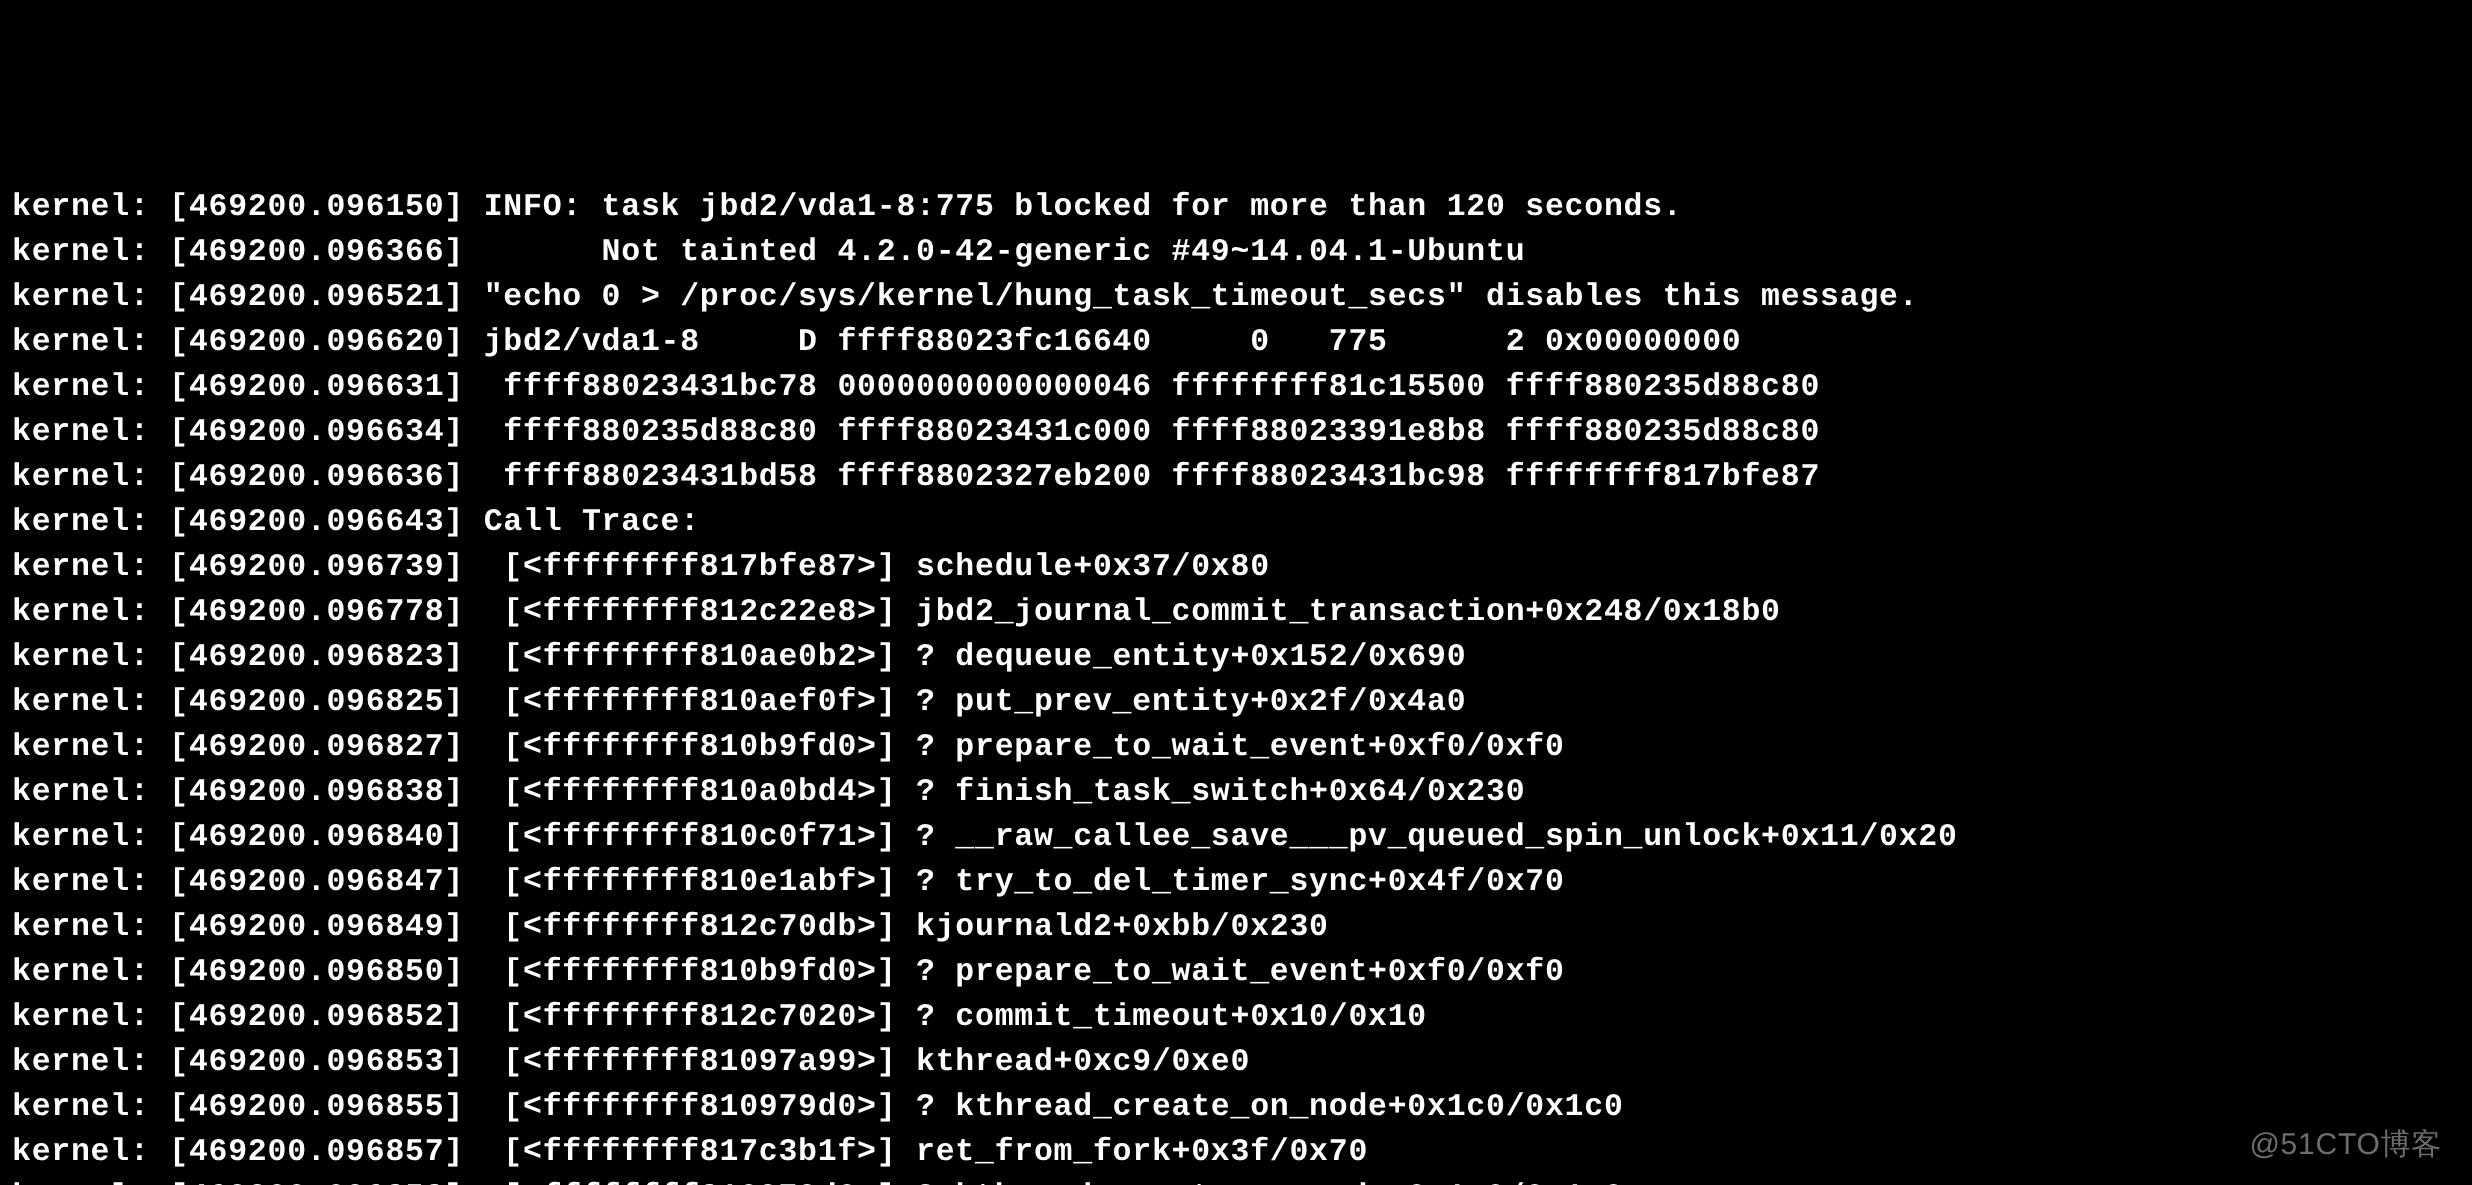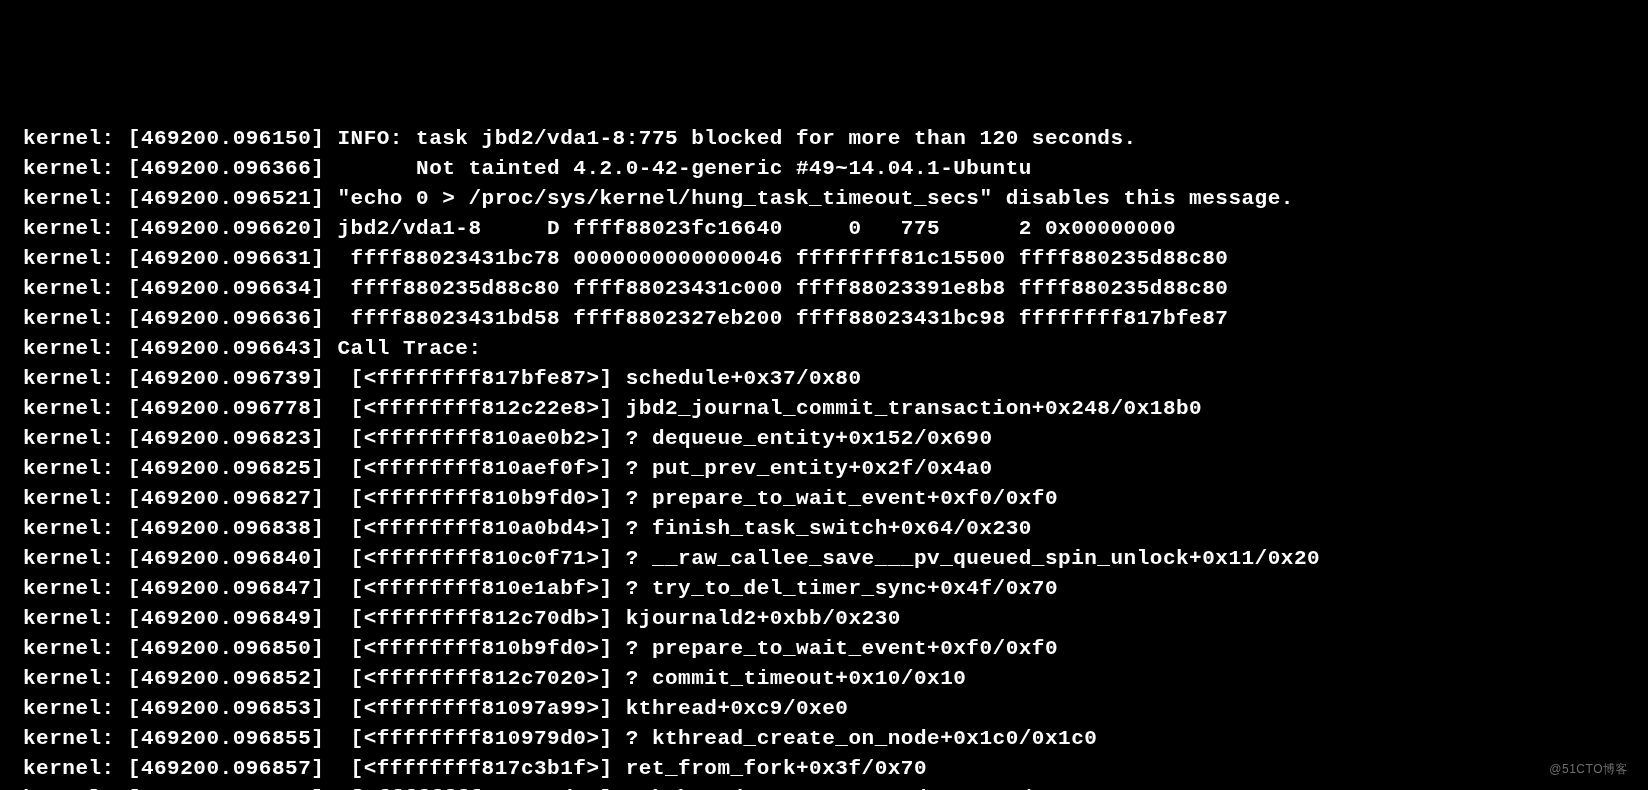--- a/index.html
+++ b/index.html
@@ -17,28 +17,27 @@
       white-space: pre;
       font-weight: bold;
       letter-spacing: 0.5px;
       overflow: hidden;
       width: 1648px;
       height: 790px;
       position: relative;
     }
     .terminal-line {
       display: block;
-      margin-left: 15px;
     }
     .watermark {
       position: absolute;
       bottom: 12px;
       right: 20px;
       color: #888888;
-      font-size: 12px;
+      font-size: 20px;
       font-weight: normal;
       font-family: sans-serif;
       opacity: 0.8;
     }
   </style>
 </head>
 <body>
 
 
 

